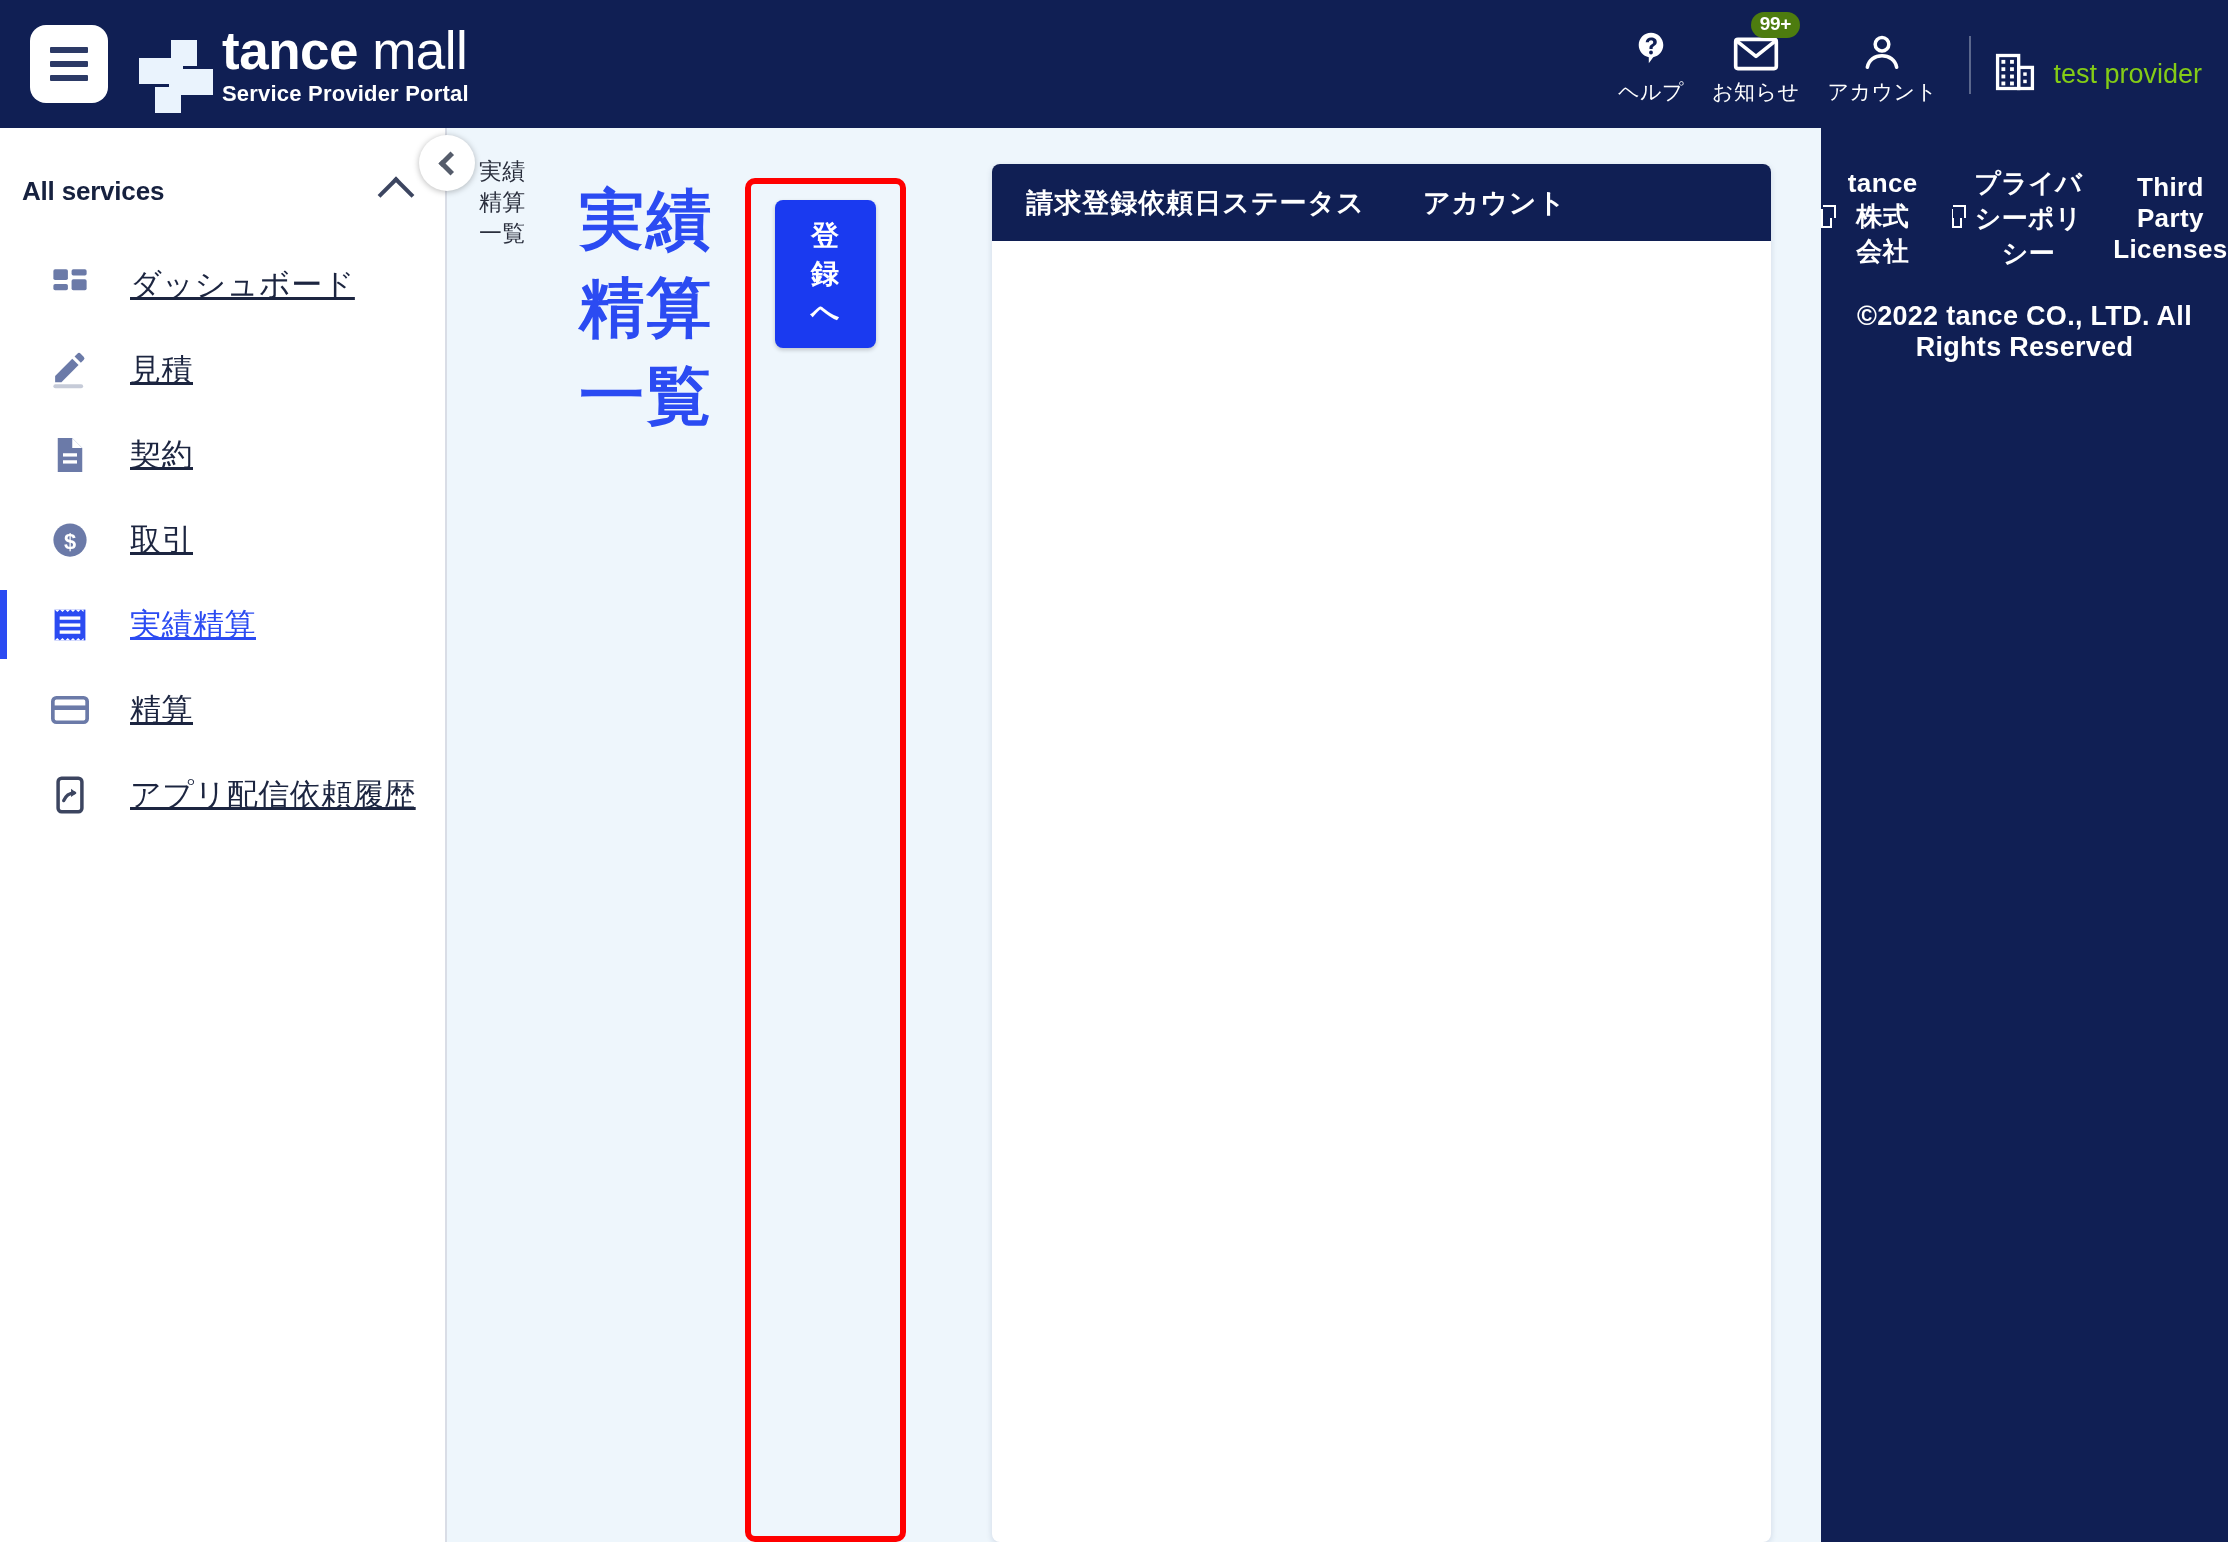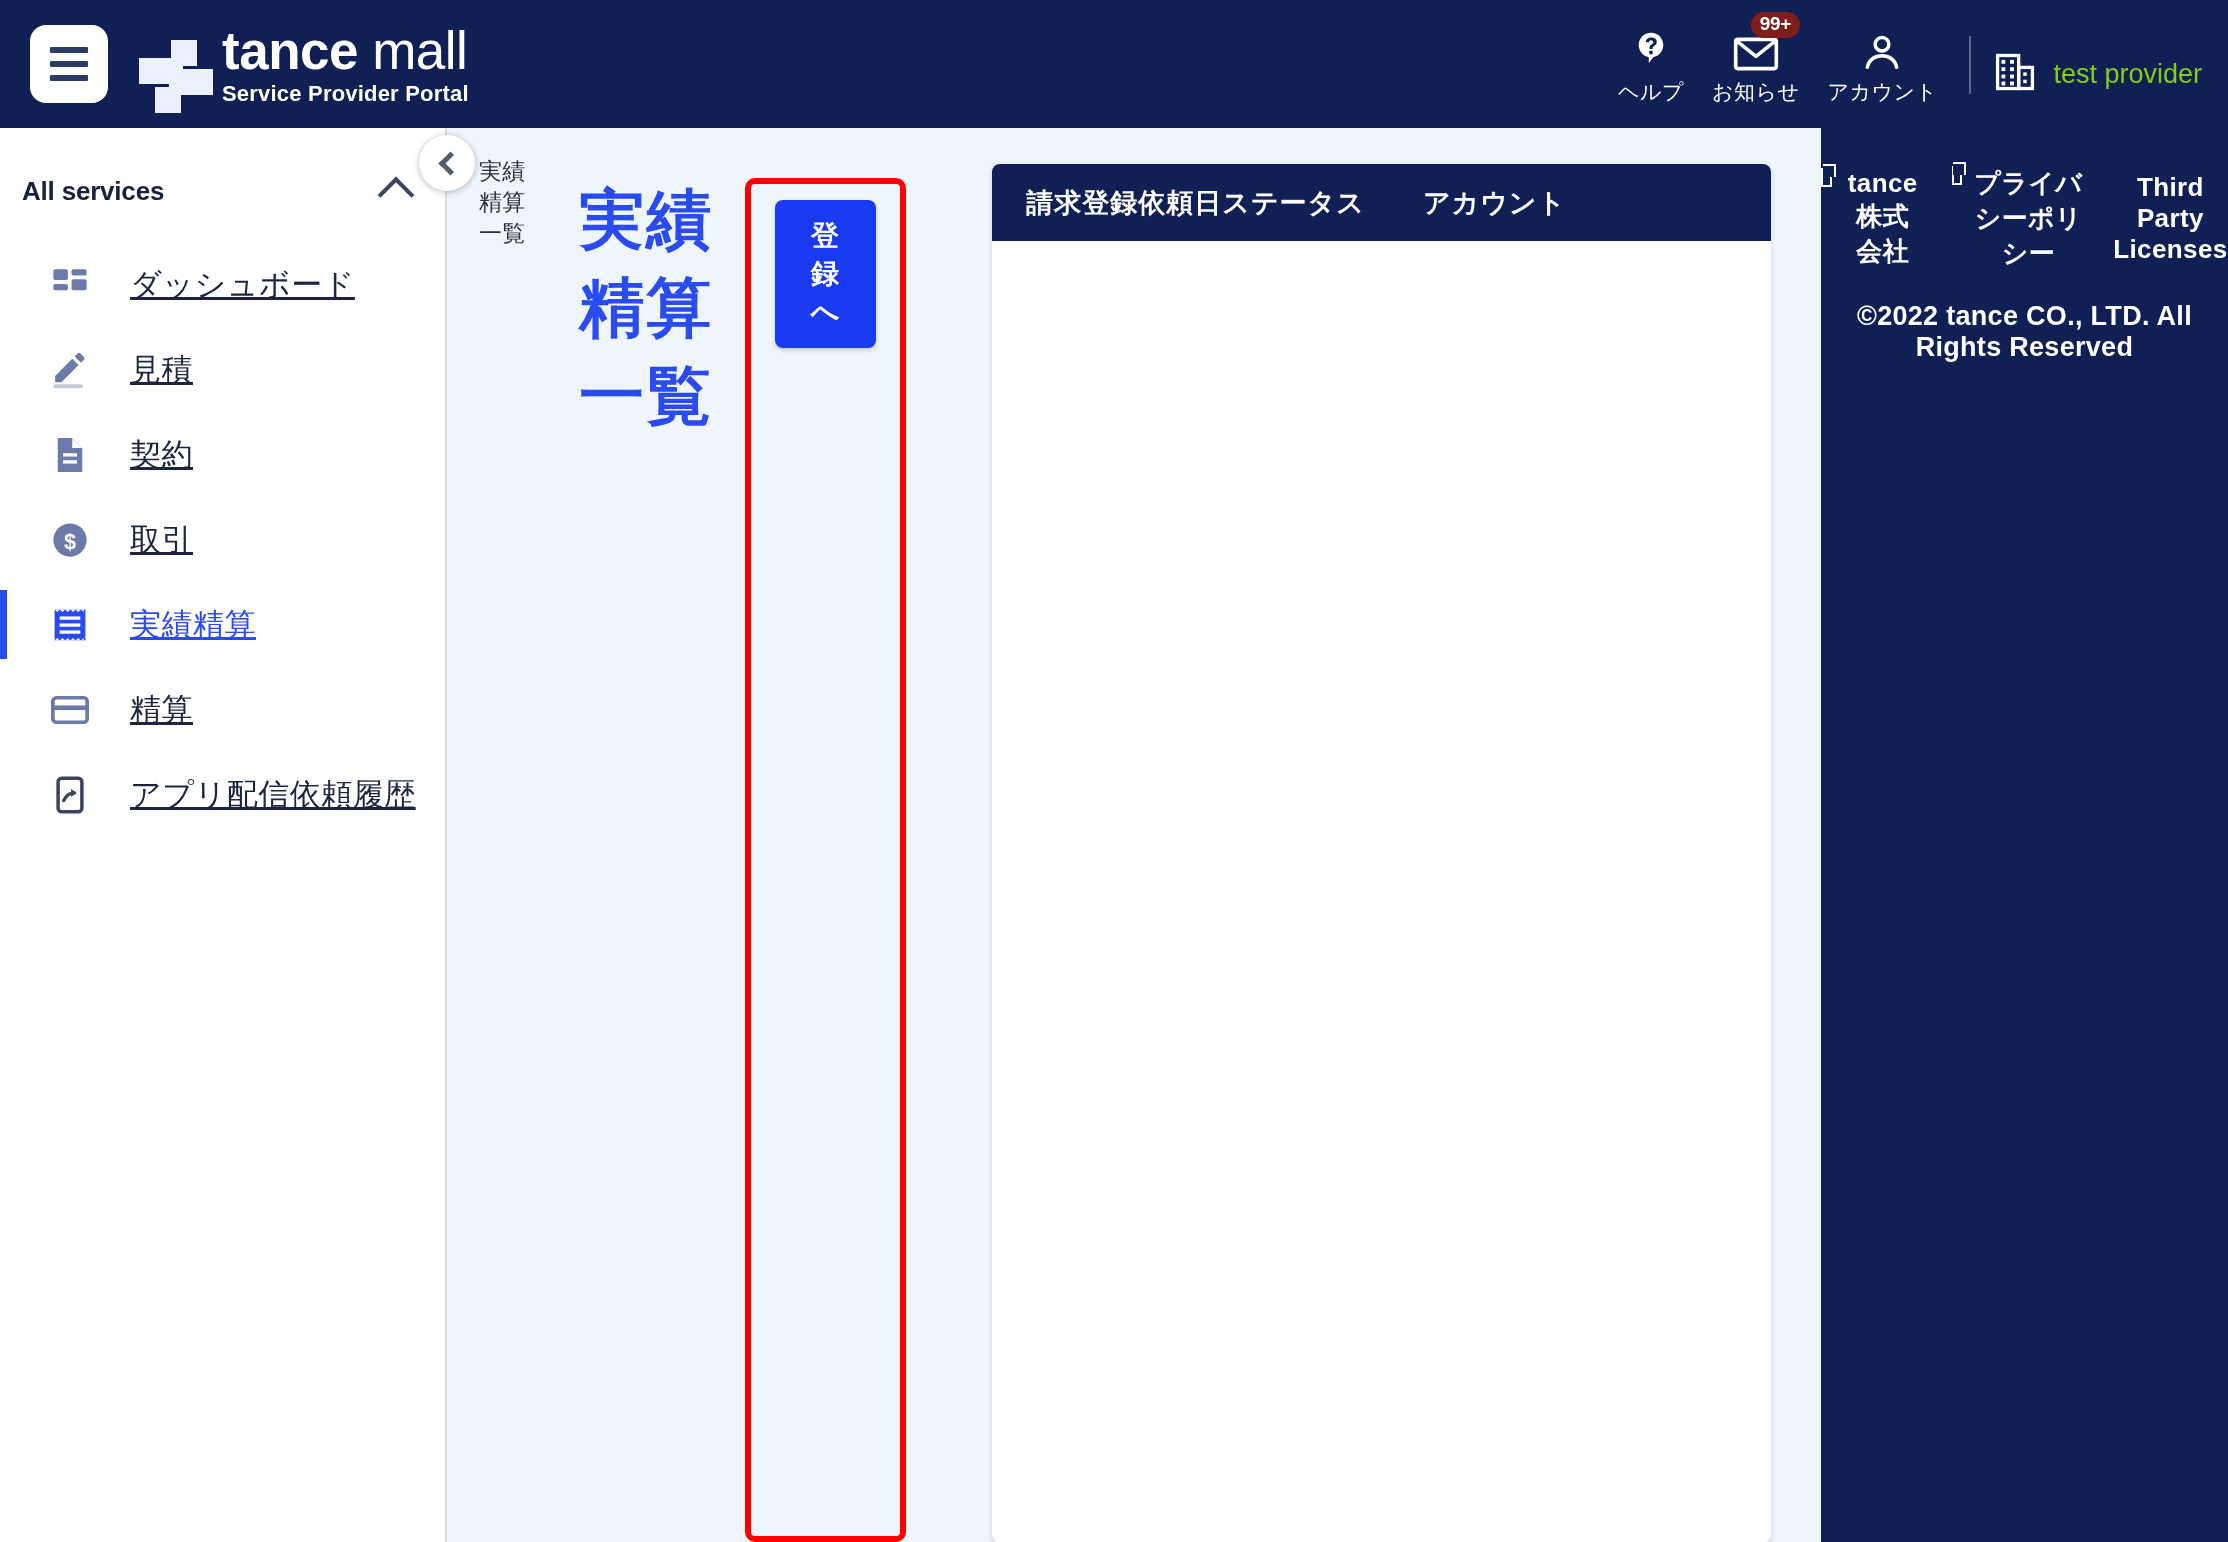--- a/index.html
+++ b/index.html
@@ -114,21 +114,21 @@
     position: relative;
     min-width: 88px;
   }
   .hdr-icon { height: 46px; display: flex; align-items: flex-end; justify-content: center; position: relative; }
   .hdr-label { font-size: 21px; margin-top: 4px; white-space: nowrap; letter-spacing: 0.5px; }
 
   .badge {
     position: absolute;
     top: -16px;
     left: 18px;
-    background: #7f1d1d;
+    background: #4d7c0f;
     color: #ffffff;
     font-size: 19px;
     font-weight: 700;
     border-radius: 16px;
     padding: 1px 9px 3px 9px;
     line-height: 1.15;
     letter-spacing: -0.3px;
   }
 
   .hdr-divider {
@@ -351,20 +351,21 @@
     display: flex;
     align-items: center;
     justify-content: center;
     gap: 30px;
     font-size: 26px;
     font-weight: 700;
     letter-spacing: 0.4px;
   }
   .footer-link {
     display: inline-flex;
+    align-items: center;
     gap: 12px;
     color: #ffffff;
     text-decoration: none;
     cursor: pointer;
   }
   .ext-icon {
     position: relative;
     width: 19px; height: 19px;
     border: 2px solid #ffffff;
     display: inline-block;

